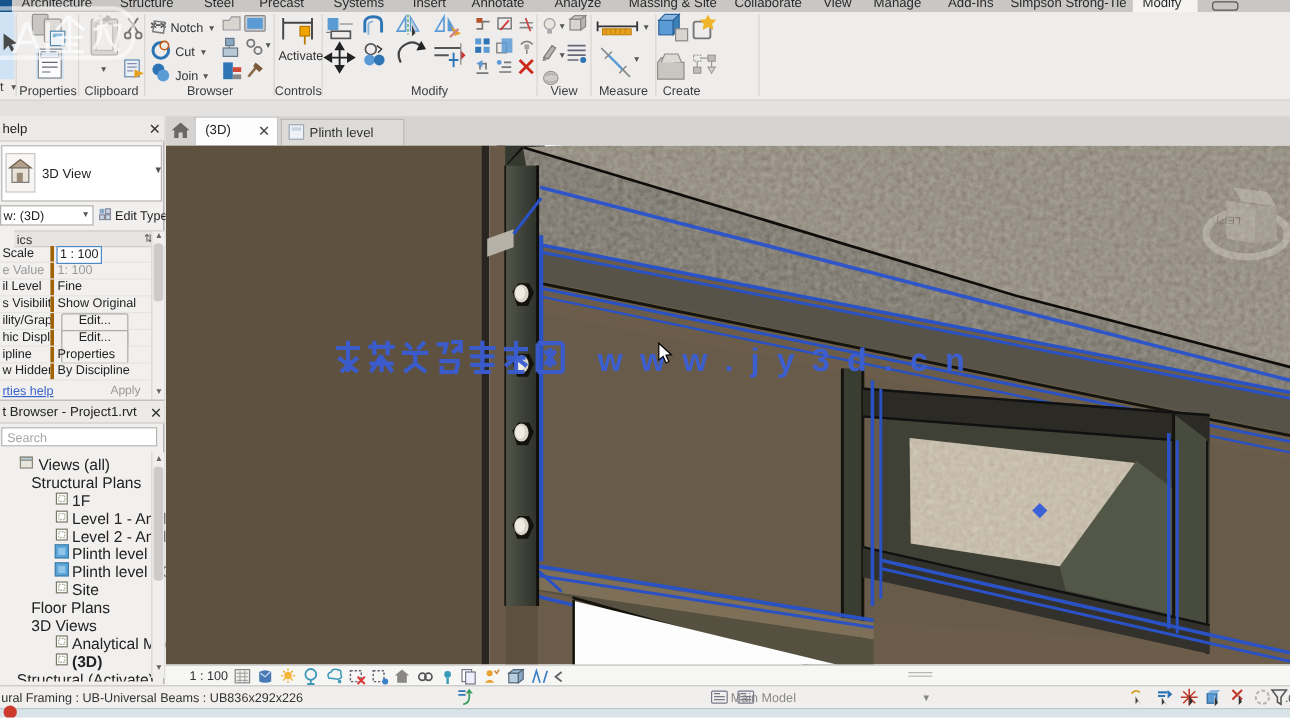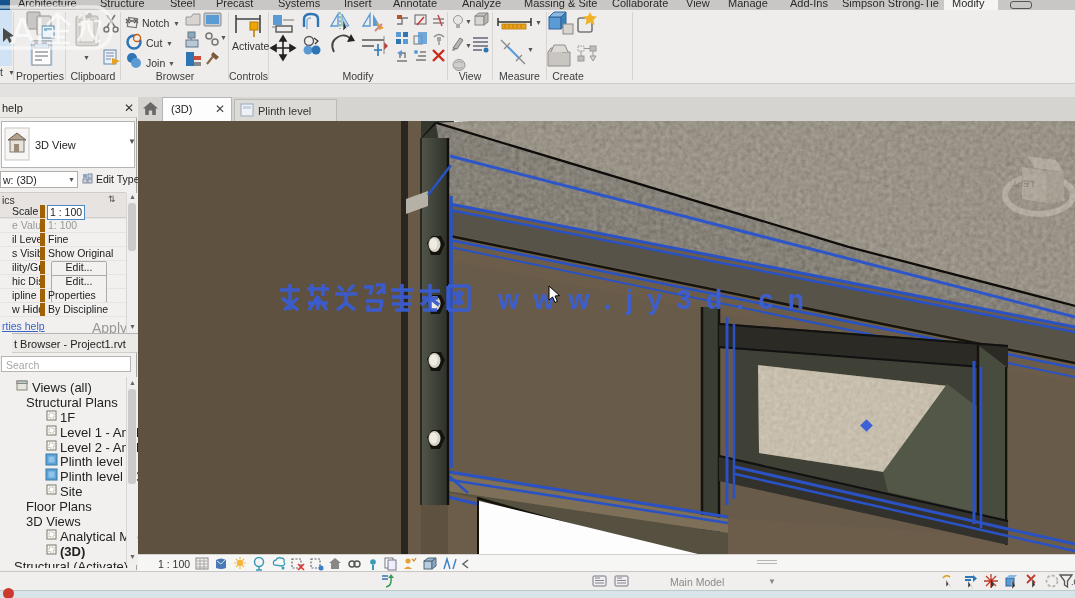--- a/index.html
+++ b/index.html
@@ -13,21 +13,21 @@
 .psep{position:absolute;top:2px;height:68px;width:1px;background:#d8d5d1}
 #gap{left:0;top:84px;width:1075px;height:13px;background:#e4e2e0}
 #lcol{left:0;top:97px;width:137px;height:473px;background:#f1f0ef;border-right:1px solid #a7a5a3}
 #tabbar{left:138px;top:97px;width:937px;height:24px;background:#d3d1cf;overflow:hidden}
 #viewport{left:138px;top:121px;width:937px;height:433px;background:#fff;overflow:hidden}
 #viewbar{left:138px;top:554px;width:937px;height:17px;background:#f6f6f5;border-top:1px solid #d4d2d0}
 #statusbar{left:0;top:571px;width:1075px;height:19px;background:#f1efed;border-top:1px solid #c9c7c5}
 #strip{left:0;top:590px;width:1075px;height:8px;background:#d8e4e8;border-top:1px solid #bcc9cd}
 .row{position:absolute;font-size:10.5px;color:#333;white-space:nowrap}
 .prow{position:relative;height:14px;line-height:13px;border-bottom:1px solid #e6e4e1;white-space:nowrap}
-.pl{display:inline-block;width:45px;padding-left:12px;border-right:5px solid #a16207;overflow:hidden;vertical-align:top}
+.pl{display:inline-block;width:45px;padding-left:2px;border-right:3px solid #a16207;overflow:hidden;vertical-align:top}
 .pv{display:inline-block;padding-left:3px;vertical-align:top}
 .pbtn{display:inline-block;width:56px;margin-left:6px;text-align:center;background:#f2f1ef;border:1px solid #aeaca9;border-radius:2px;height:28px;line-height:11px;vertical-align:top}
 .trow{position:relative;height:14.9px;white-space:nowrap}
 .ti{position:absolute;top:0}
 .ti.sq{left:33px}
 .tt{position:absolute;top:1px}
 .tt.tx{left:48px}
 </style>
 </head>
 <body>
@@ -324,45 +324,45 @@
   <span class="abs" style="left:67px;top:4px;font-size:7px;color:#555">▼</span>
 </div>
 <div class="abs" style="left:82px;top:76px;font-size:10.5px;color:#222;white-space:nowrap">
   <svg width="11" height="11" viewBox="0 0 11 11" style="vertical-align:-1px">
         <rect x="1" y="1" width="4" height="4" fill="#8aa8c8"></rect>
         <rect x="6" y="1" width="4" height="4" fill="#c8d8e8" stroke="#889"></rect>
         <rect x="1" y="6" width="4" height="4" fill="#c8d8e8" stroke="#889"></rect>
         <rect x="6" y="6" width="4" height="4" fill="#c8d8e8" stroke="#889"></rect>
       </svg>
   Edit Type</div>
-<div class="abs" style="left:0;top:95px;width:126px;height:26px;background:#e6e3e0;border-top:1px solid #cfccc9;border-bottom:1px solid #cfccc9">
+<div class="abs" style="left:12px;top:95px;width:126px;height:14px;background:#e6e3e0;border-top:1px solid #cfccc9;border-bottom:1px solid #cfccc9">
   <span class="abs" style="left:2px;top:1px;font-size:10.5px;color:#333">ics</span>
   <span class="abs" style="left:108px;top:1px;font-size:9px;color:#555">⇅</span>
 </div>
 <div id="proprows" class="abs" style="left:0;top:108px;width:126px;font-size:10.5px;color:#222">
 <div class="prow"><span class="pl">Scale</span><span class="pv" style="border:1px solid #4a88c8;background:#fff;padding:0 2px;margin-left:2px">1 : 100</span></div>
 <div class="prow"><span class="pl" style="color:#999">e Value</span><span class="pv" style="color:#999">1: 100</span></div>
 <div class="prow"><span class="pl">il Level</span><span class="pv">Fine</span></div>
 <div class="prow"><span class="pl">s Visibility</span><span class="pv">Show Original</span></div>
 <div class="prow"><span class="pl">ility/Grap...</span><span class="pbtn">Edit...</span></div>
 <div class="prow"><span class="pl">hic Displ...</span><span class="pbtn">Edit...</span></div>
 <div class="prow"><span class="pl">ipline</span><span class="pv">Properties</span></div>
 <div class="prow"><span class="pl">w Hidden ...</span><span class="pv">By Discipline</span></div>
 </div>
 <div class="abs" style="left:0;top:222px;width:153px;height:14px">
   <span class="abs" style="left:2px;top:1px;font-size:10.5px;color:#3b63c8;text-decoration:underline">rties help</span>
-  <span class="abs" style="left:92px;top:1px;font-size:14px;color:#9a9896">Apply</span>
+  <span class="abs" style="left:92px;top:1px;font-size:10px;color:#9a9896">Apply</span>
 </div>
 <div class="abs" style="left:126px;top:96px;width:11px;height:140px;background:#f0efee;border-left:1px solid #d8d6d4">
   <span class="abs" style="left:2px;top:0;font-size:7px;color:#666">▲</span>
   <div class="abs" style="left:1px;top:10px;width:8px;height:48px;background:#cdcbc9;border-radius:3px"></div>
   <span class="abs" style="left:2px;top:130px;font-size:7px;color:#666">▼</span>
 </div>
 
-<div class="abs" style="left:12px;top:236px;width:137px;height:20px;background:#eceae7;border-top:1px solid #b8b6b4;border-bottom:1px solid #d0cecb">
+<div class="abs" style="left:0;top:236px;width:137px;height:20px;background:#eceae7;border-top:1px solid #b8b6b4;border-bottom:1px solid #d0cecb">
   <span class="abs" style="left:2px;top:4px;font-size:11px;color:#222">t Browser - Project1.rvt</span>
   <span class="abs" style="left:125px;top:3px;font-size:12px;color:#333">✕</span>
 </div>
 <div class="abs" style="left:1px;top:259px;width:130px;height:16px;background:#fff;border:1px solid #b6b4b2">
   <span class="abs" style="left:4px;top:2px;font-size:10.5px;color:#a8a6a4">Search</span>
 </div>
 <div id="tree" class="abs" style="left:12px;top:282px;width:126px;font-size:13px;color:#222;white-space:nowrap">
 <div class="trow">
         <svg class="ti" style="left:4px" width="12" height="12" viewBox="0 0 12 12">
           <rect x="1" y="2" width="10" height="9" fill="#e8e4de" stroke="#887"></rect>
@@ -692,21 +692,22 @@
 <g transform="translate(249,1)">
         <path d="M1 12 L4 2 L7 12 M10 12 L13 2" stroke="#3a80c8" stroke-width="1.4" fill="none"></path>
       </g>
 <g transform="translate(268,3)">
         <path d="M6 1 L1 5 L6 9" stroke="#666" stroke-width="1.6" fill="none"></path>
       </g>
 </svg>
 </div>
 <div class="abs" style="left:757px;top:560px;width:20px;height:4px;border-top:1.5px solid #b8b6b4;border-bottom:1.5px solid #b8b6b4"></div>
 <div class="abs" id="statusbar">
-<div class="row" style="left:670px;top:4px;color:#8a8a88">Main Model</div>
+<div class="row" style="left:1px;top:4px">ural Framing : UB-Universal Beams : UB836x292x226</div>
+<div class="row" style="left:609px;top:4px;color:#8a8a88">Main Model</div>
 </div>
 <div class="abs" id="strip">
     <div class="abs" style="left:3px;top:-3px;width:11px;height:11px;border-radius:50%;background:#cb3a2d"></div>
   </div>
 
 <svg class="abs" style="left:0;top:0" width="230" height="60" viewBox="0 0 230 60">
 <rect x="-60" y="7" width="171" height="41" rx="17" fill="none" stroke="#ffffff" stroke-width="3.5" opacity="0.55"></rect>
 <text x="10" y="44" font-size="37" fill="#ffffff" opacity="0.7" font-family="Liberation Sans">AI</text>
 <g stroke="#ffffff" stroke-width="2.6" opacity="0.7" fill="none">
 <g transform="translate(45,13)">

